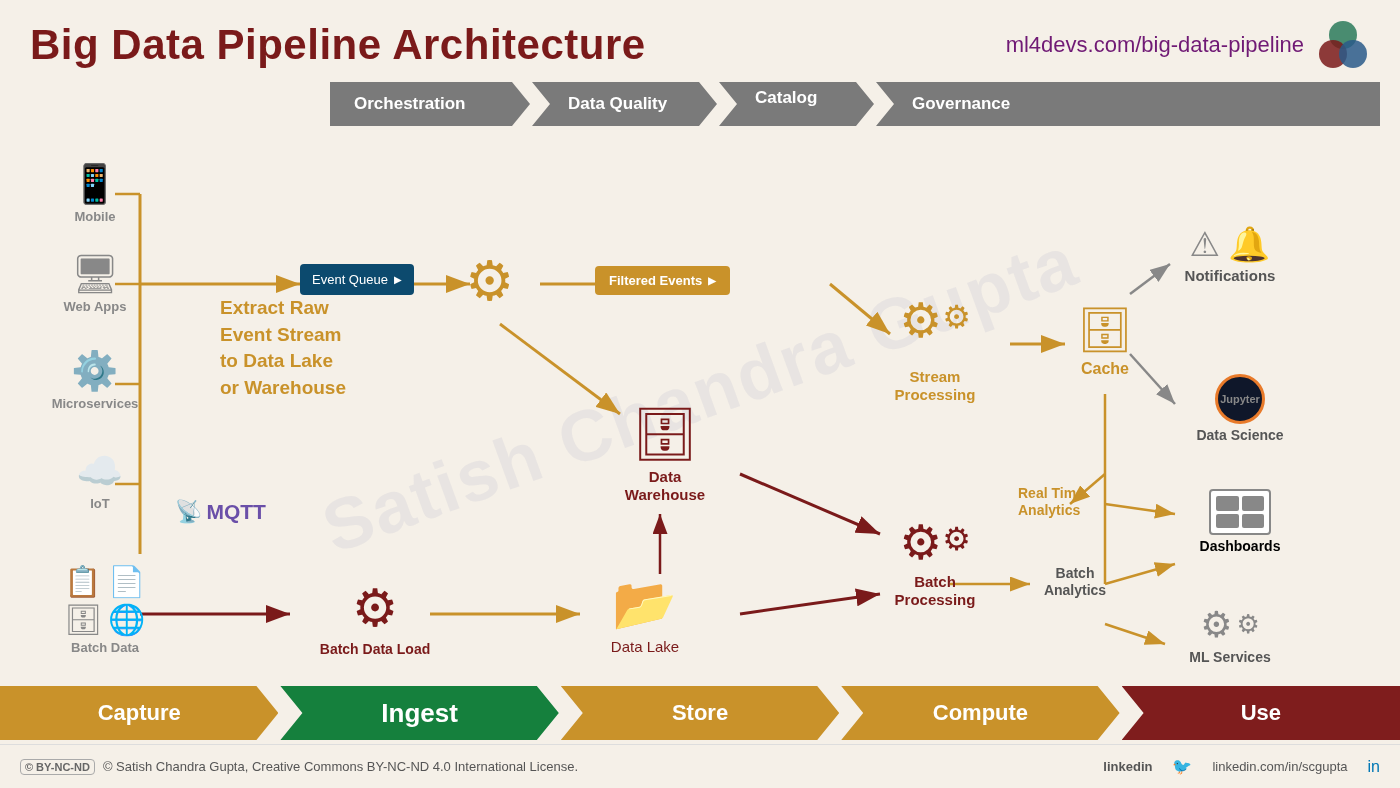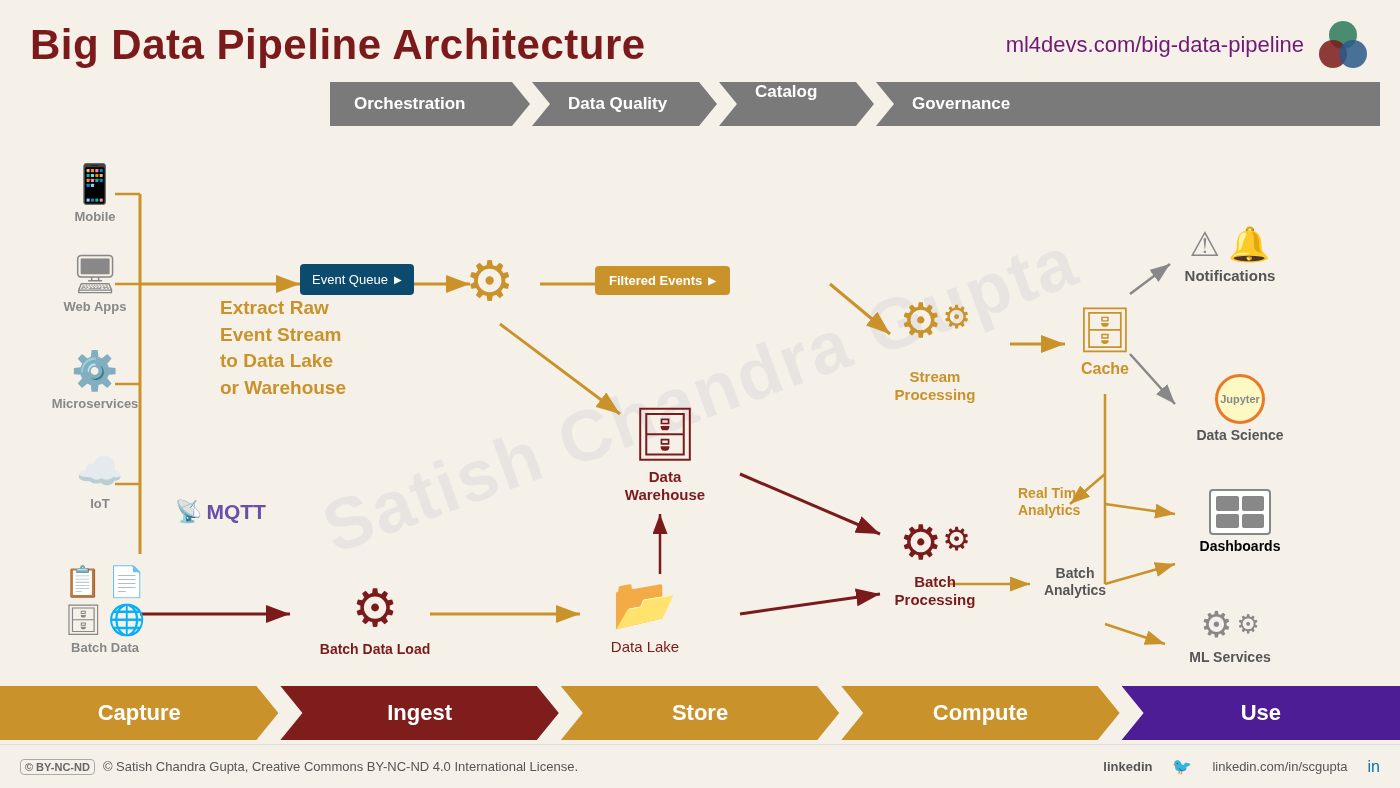--- a/index.html
+++ b/index.html
@@ -157,21 +157,21 @@
     </div>
   </div>
 
   <div style="position:relative; margin: 0 20px 0 330px; height:44px; display:flex;">
     <div style="display:flex;align-items:center;background:#7a7a7a;color:white;font-weight:bold;font-size:17px;padding:0 30px 0 24px;clip-path:polygon(0 0, calc(100% - 18px) 0, 100% 50%, calc(100% - 18px) 100%, 0 100%);margin-right:2px;min-width:200px;">
       <span>Orchestration</span>
     </div>
     <div style="display:flex;align-items:center;background:#7a7a7a;color:white;font-weight:bold;font-size:17px;padding:0 30px 0 36px;clip-path:polygon(0 0, calc(100% - 18px) 0, 100% 50%, calc(100% - 18px) 100%, 0 100%, 18px 50%);margin-right:2px;min-width:185px;">
       <span>Data Quality</span>
     </div>
-    <div style="display:flex;align-items:flex-start;background:#7a7a7a;color:white;font-weight:bold;font-size:17px;padding:0 30px 12px 36px;clip-path:polygon(0 0, calc(100% - 18px) 0, 100% 50%, calc(100% - 18px) 100%, 0 100%, 18px 50%);margin-right:2px;min-width:155px;">
+    <div style="display:flex;align-items:center;background:#7a7a7a;color:white;font-weight:bold;font-size:17px;padding:0 30px 12px 36px;clip-path:polygon(0 0, calc(100% - 18px) 0, 100% 50%, calc(100% - 18px) 100%, 0 100%, 18px 50%);margin-right:2px;min-width:155px;">
       <span>Catalog</span>
     </div>
     <div style="display:flex;align-items:center;background:#7a7a7a;color:white;font-weight:bold;font-size:17px;padding:0 30px 0 36px;clip-path:polygon(0 0, 100% 0, 100% 100%, 0 100%, 18px 50%);flex:1;">
       <span>Governance</span>
     </div>
   </div>
 
   <div class="diagram">
 
     <svg class="arrows" xmlns="http://www.w3.org/2000/svg">
@@ -337,21 +337,21 @@
       <div style="display:flex;justify-content:center;gap:8px;">
         <span style="font-size:34px;color:#888;">⚠</span>
         <span style="font-size:34px;color:#888;">🔔</span>
       </div>
       <div class="node-label gray" style="color:#555;font-size:15px;font-weight:bold;">Notifications</div>
     </div>
 
     <div style="position:absolute;left:1155px;top:240px;width:130px;text-align:center;">
 
       <div style="display:flex;justify-content:center;">
-        <div style="width:50px;height:50px;border-radius:50%;background:#fef9c3;border:3px solid #e87a2a;display:flex;align-items:center;justify-content:center;position:relative;">
+        <div style="width:50px;height:50px;border-radius:50%;background:#0f172a;border:3px solid #e87a2a;display:flex;align-items:center;justify-content:center;position:relative;">
           <span style="font-size:11px;font-weight:bold;color:#888;">Jupyter</span>
         </div>
       </div>
       <div class="node-label gray" style="color:#555;font-size:14px;font-weight:bold;margin-top:3px;">Data Science</div>
     </div>
 
     <div style="position:absolute;left:998px;top:348px;width:110px;text-align:left;">
       <div class="node-label gold" style="color:#c9922a;font-size:14px;font-weight:900;line-height:1.2;white-space:pre-line;">Real Time
 Analytics</div>
     </div>
@@ -381,30 +381,30 @@
       </div>
       <div class="node-label gray" style="color:#555;font-size:14px;font-weight:bold;">ML Services</div>
     </div>
 
   </div>
 
   <div style="position:absolute;bottom:48px;left:0;width:1400px;height:54px;display:flex;align-items:stretch;">
     <div style="flex:1;display:flex;align-items:center;justify-content:center;background:#c9922a;color:white;font-size:22px;font-weight:bold;clip-path:polygon(0 0, calc(100% - 22px) 0, 100% 50%, calc(100% - 22px) 100%, 0 100%);margin-right:2px;">
       <span>Capture</span>
     </div>
-    <div style="flex:1;display:flex;align-items:center;justify-content:center;background:#7f1d1d;color:white;font-size:22px;font-weight:bold;clip-path:polygon(0 0, calc(100% - 22px) 0, 100% 50%, calc(100% - 22px) 100%, 0 100%, 22px 50%);margin-right:2px;">
+    <div style="flex:1;display:flex;align-items:center;justify-content:center;background:#15803d;color:white;font-size:26px;font-weight:bold;clip-path:polygon(0 0, calc(100% - 22px) 0, 100% 50%, calc(100% - 22px) 100%, 0 100%, 22px 50%);margin-right:2px;">
       <span>Ingest</span>
     </div>
     <div style="flex:1;display:flex;align-items:center;justify-content:center;background:#c9922a;color:white;font-size:22px;font-weight:bold;clip-path:polygon(0 0, calc(100% - 22px) 0, 100% 50%, calc(100% - 22px) 100%, 0 100%, 22px 50%);margin-right:2px;">
       <span>Store</span>
     </div>
     <div style="flex:1;display:flex;align-items:center;justify-content:center;background:#c9922a;color:white;font-size:22px;font-weight:bold;clip-path:polygon(0 0, calc(100% - 22px) 0, 100% 50%, calc(100% - 22px) 100%, 0 100%, 22px 50%);margin-right:2px;">
       <span>Compute</span>
     </div>
-    <div style="flex:1;display:flex;align-items:center;justify-content:center;background:#4c1d95;color:white;font-size:22px;font-weight:bold;clip-path:polygon(0 0, 100% 0, 100% 100%, 0 100%, 22px 50%);">
+    <div style="flex:1;display:flex;align-items:center;justify-content:center;background:#7f1d1d;color:white;font-size:22px;font-weight:bold;clip-path:polygon(0 0, 100% 0, 100% 100%, 0 100%, 22px 50%);">
       <span>Use</span>
     </div>
   </div>
 
   <div class="footer">
     <div class="cc-badge">
       <span>©</span>
       <span>BY-NC-ND</span>
     </div>
     <span>© Satish Chandra Gupta, Creative Commons BY-NC-ND 4.0 International License.</span>

